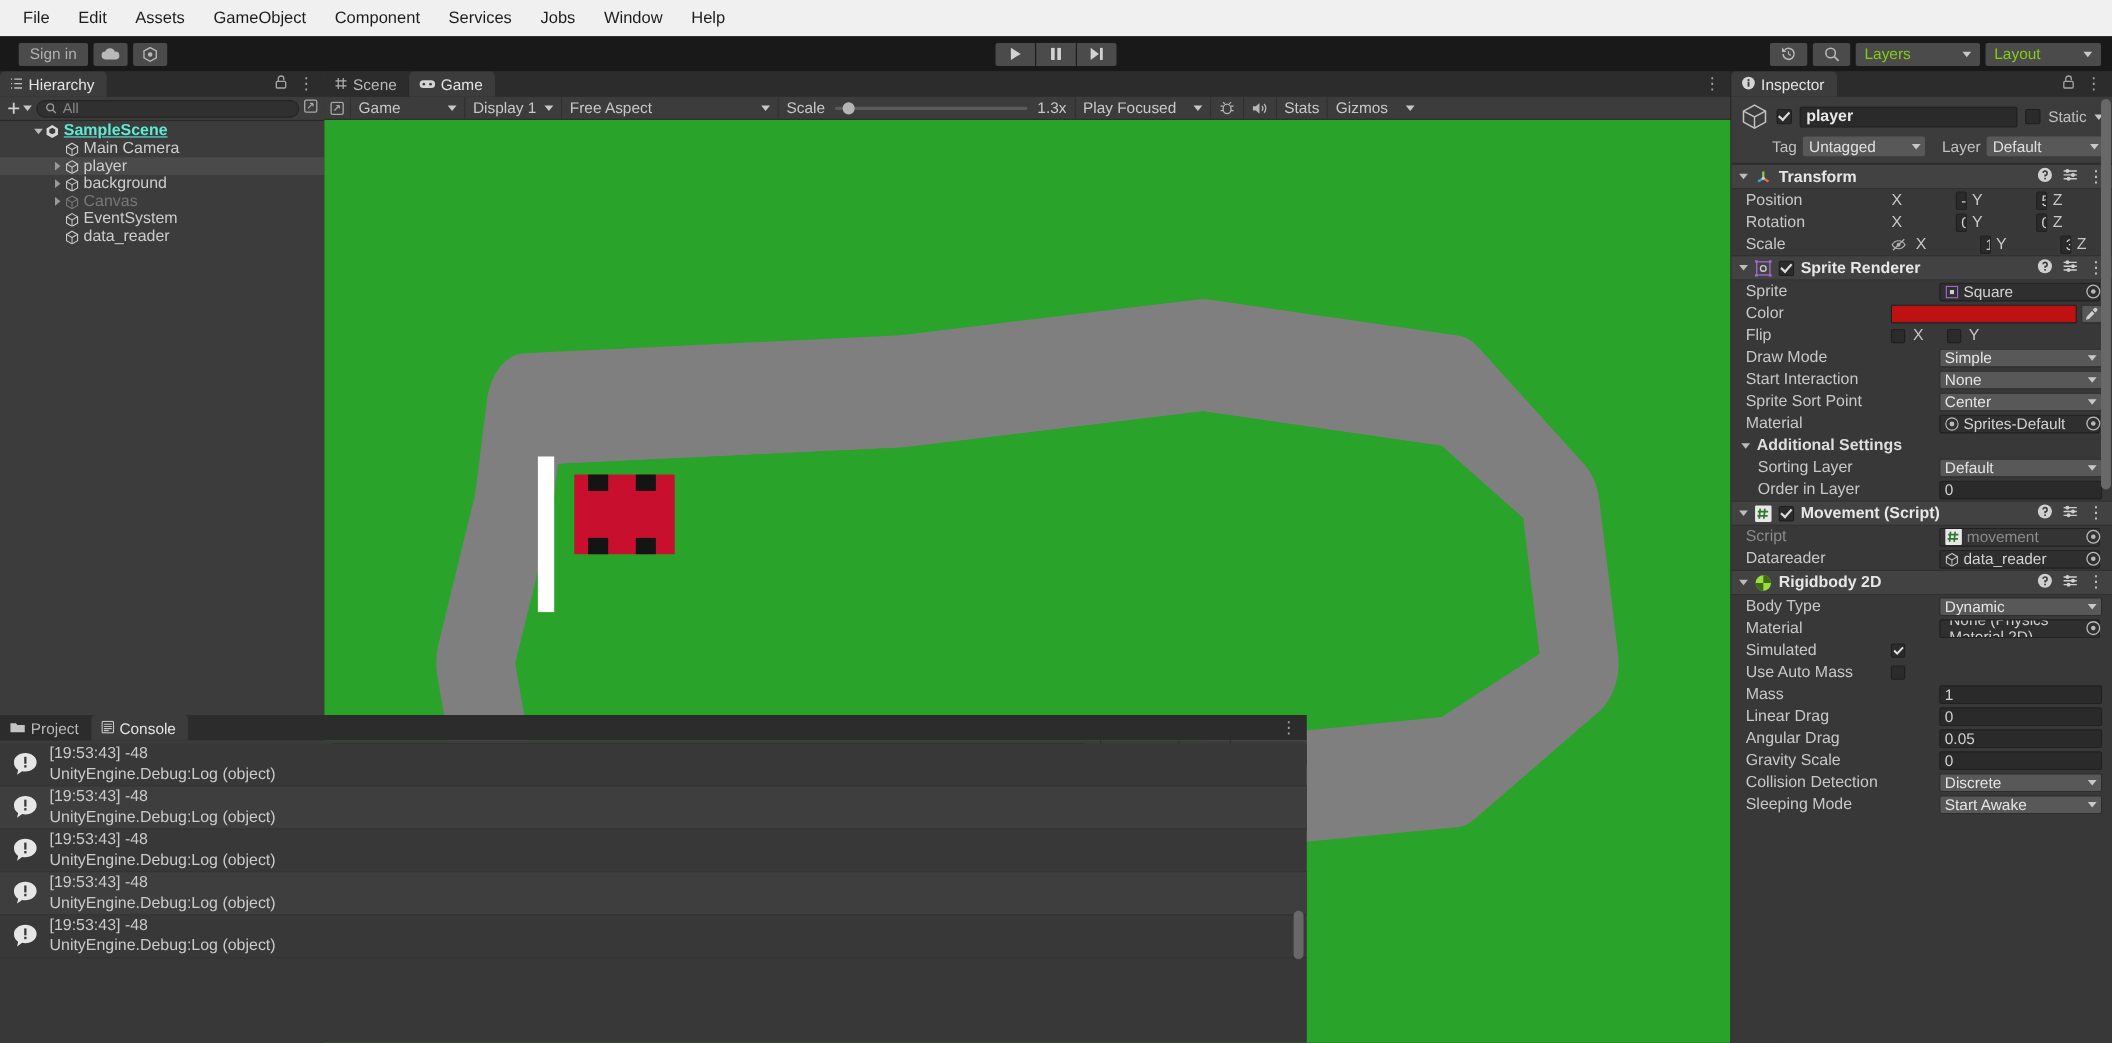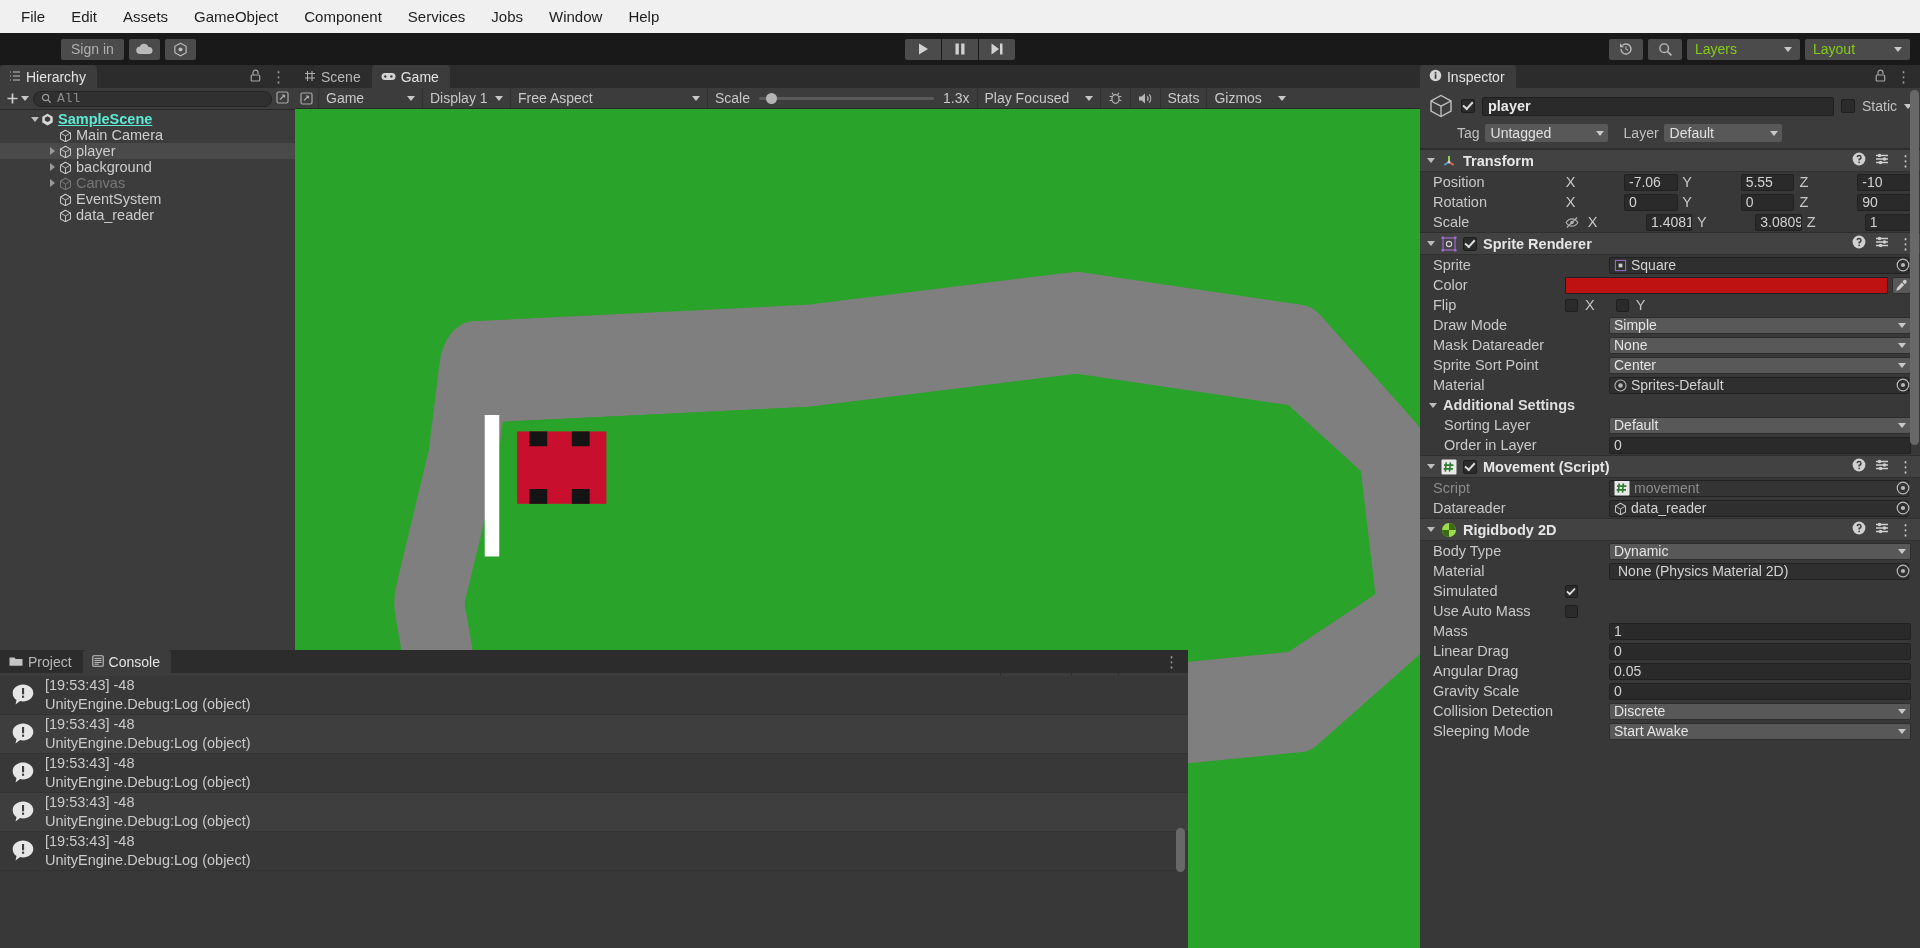--- a/index.html
+++ b/index.html
@@ -20,21 +20,21 @@
     display: flex; align-items: center; padding-left: 8px; flex: none;
     font-size: 15px;
   }
   .menubar .mi { padding: 0 13px; line-height: 33px; cursor: default; }
 
   
   .toolbar {
     height: 32px; background: #191919; flex: none;
     display: flex; align-items: center; position: relative;
   }
-  .tb-left { display: flex; align-items: center; gap: 5px; padding-left: 17px; margin-left: 44px; }
+  .tb-left { display: flex; align-items: center; gap: 5px; padding-left: 17px; }
   .signin {
     background: #4b4b4b; color: #b0b0b0; border-radius: 2px;
     height: 21px; padding: 0 10px; display: flex; align-items: center;
     font-size: 14px;
   }
   .tb-icon {
     background: #4b4b4b; border-radius: 2px; height: 21px; width: 31px;
     display: flex; align-items: center; justify-content: center;
   }
   .tb-center {
@@ -55,22 +55,22 @@
   .dropbtn {
     background: #4b4b4b; border-radius: 2px; height: 21px;
     display: flex; align-items: center; padding: 0 8px;
     font-size: 14px; color: #84cc16; gap: 6px; justify-content: space-between;
   }
 
   
   .workspace { flex: 1; display: flex; min-height: 0; background: #383838; }
   .col-left  { width: 295px; display: flex; flex-direction: column; min-width: 0; }
   .col-mid   { flex: 1; display: flex; flex-direction: column; min-width: 0; }
-  .col-right { width: 375px; display: flex; flex-direction: column; min-width: 0;
-               border-left: 1px solid #232323; align-items: flex-end; }
+  .col-right { width: 347px; display: flex; flex-direction: column; min-width: 0;
+               border-left: 1px solid #232323; }
 
   
   .panel { display: flex; flex-direction: column; min-height: 0; background: #383838; }
   .tabrow {
     height: 23px; background: #2c2c2c; display: flex; align-items: stretch;
     flex: none; position: relative;
   }
   .tab {
     display: flex; align-items: center; gap: 5px; padding: 0 11px 0 9px;
     font-size: 14px; color: #b8b8b8; background: #2c2c2c;
@@ -84,21 +84,21 @@
 
   
   .hier-toolbar {
     height: 22px; background: #3c3c3c; display: flex; align-items: center;
     gap: 4px; padding: 0 6px; flex: none; border-bottom: 1px solid #282828;
   }
   .plus-btn { display: flex; align-items: center; gap: 2px; color: #c8c8c8; }
   .search-field {
     flex: 1; height: 16px; background: #303030; border-radius: 8px;
     display: flex; align-items: center; gap: 5px; padding: 0 7px;
-    font-size: 13px; color: #8b8b8b; border: 1px solid #242424; font-family: Liberation Mono, monospace;
+    font-size: 13px; color: #8b8b8b; border: 1px solid #242424;
   }
   .hier-body { flex: 1; background: #3c3c3c; overflow: hidden; padding-top: 1px; }
   .hrow {
     height: 16px; display: flex; align-items: center; font-size: 14.5px;
     color: #cdcdcd; padding-right: 4px; white-space: nowrap;
   }
   .hrow.sel { background: #4a4a4a; }
   .hrow.dim { color: #787878; }
   .hrow .tw { width: 13px; display: flex; justify-content: center; flex:none; }
   .hrow .cube { margin-right: 4px; flex: none; display:flex; }
@@ -747,21 +747,21 @@
                   </span>
                 </div>
                 <div class="prow">
                   <span class="plabel">Draw Mode</span>
                   <span class="field drop">
                     <span>Simple</span>
                     <span class="caret"></span>
                   </span>
                 </div>
                 <div class="prow">
-                  <span class="plabel">Mask Datareader</span>
+                  <span class="plabel">Start Interaction</span>
                   <span class="field drop">
                     <span>None</span>
                     <span class="caret"></span>
                   </span>
                 </div>
                 <div class="prow">
                   <span class="plabel">Sprite Sort Point</span>
                   <span class="field drop">
                     <span>Center</span>
                     <span class="caret"></span>

